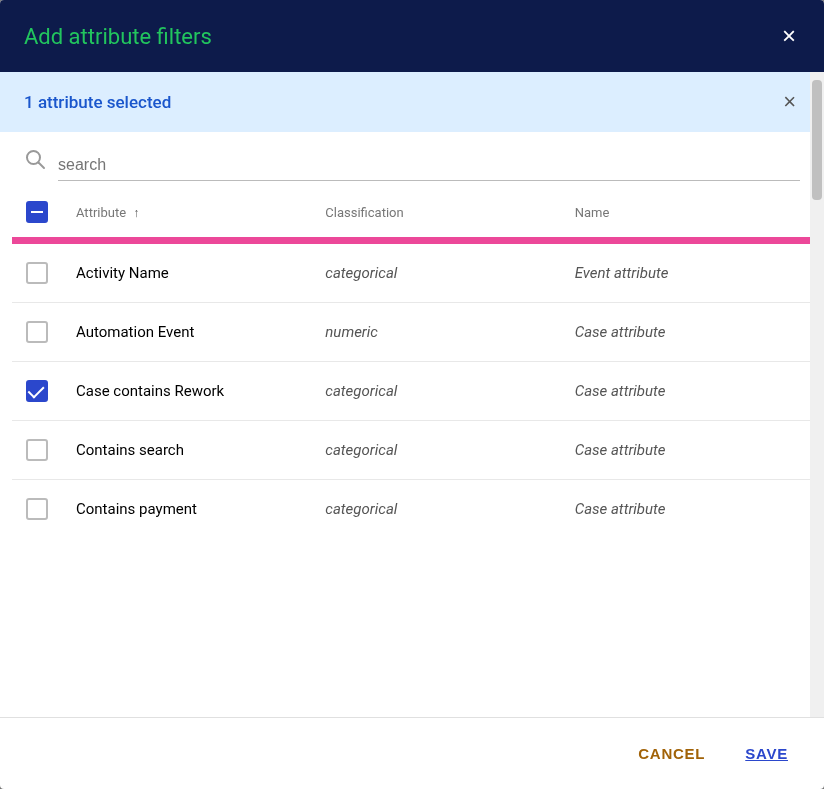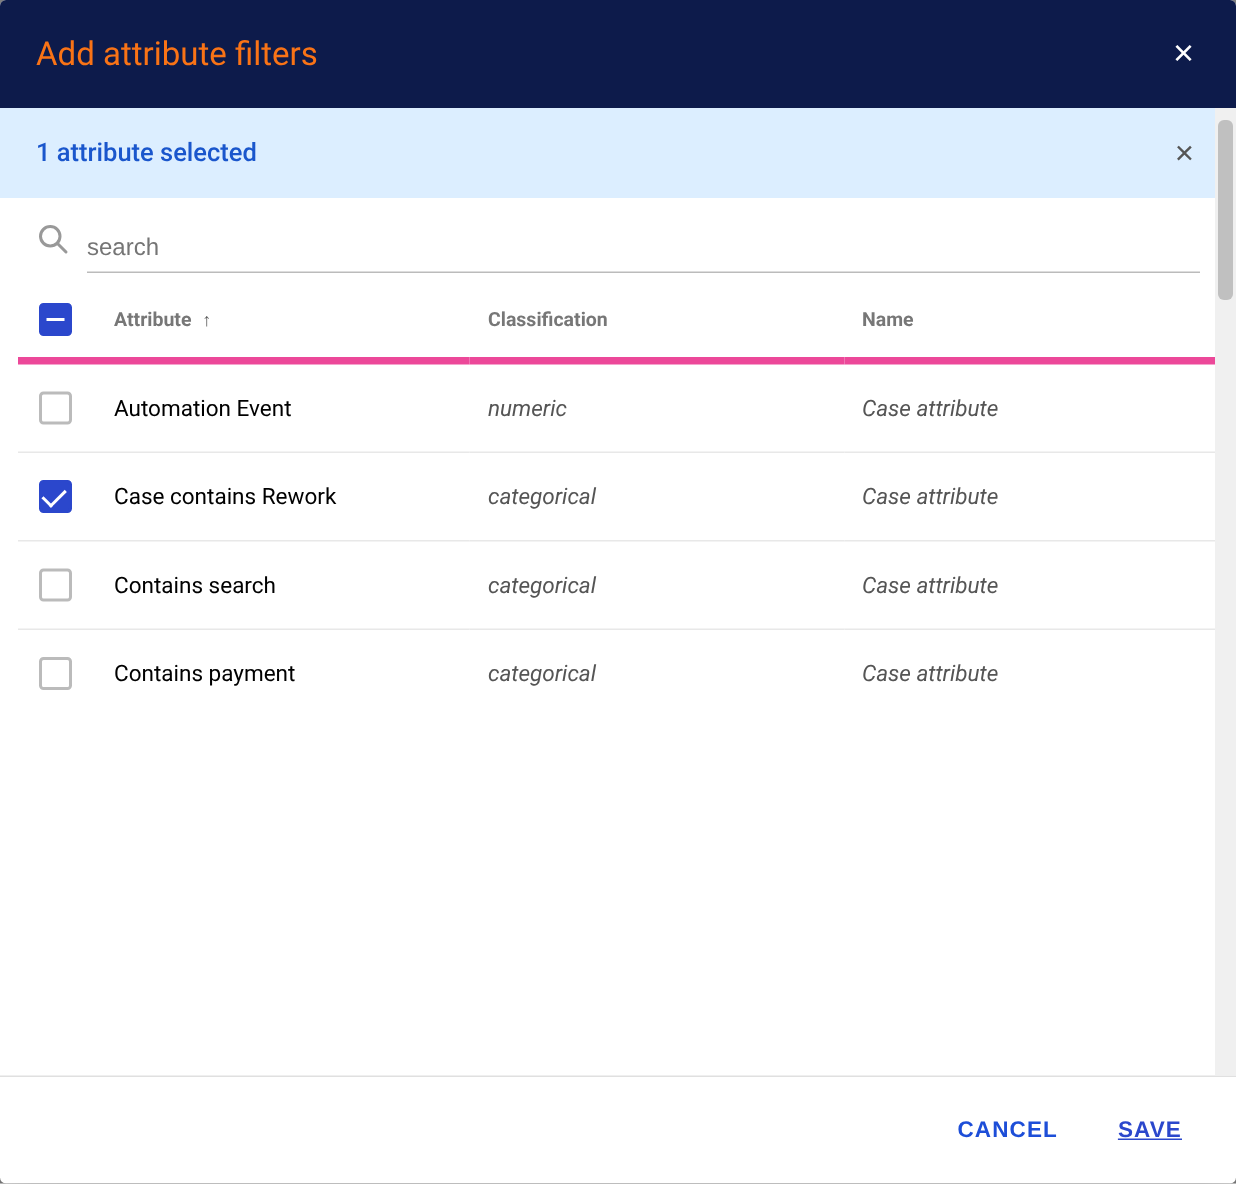--- a/index.html
+++ b/index.html
@@ -28,21 +28,21 @@
       padding: 0 24px;
       height: 72px;
       display: flex;
       align-items: center;
       justify-content: space-between;
       flex-shrink: 0;
     }
     .dialog-title {
       font-size: 22px;
       font-weight: 400;
-      color: #f97316;
+      color: #22c55e;
     }
     .close-btn {
       background: none;
       border: none;
       color: #fff;
       font-size: 24px;
       cursor: pointer;
       padding: 4px;
       line-height: 1;
     }
@@ -99,23 +99,23 @@
       padding: 0 12px;
     }
     .table {
       width: 100%;
       border-collapse: collapse;
     }
     .table thead tr th {
       padding: 18px 12px 12px 12px;
       text-align: left;
       font-size: 13px;
-      font-weight: 700;
+      font-weight: 400;
       color: #777;
-      border-bottom: 5px solid #ec4899;
+      border-bottom: 7px solid #ec4899;
       vertical-align: middle;
     }
     .th-checkbox {
       width: 52px;
     }
     .th-attribute {
       min-width: 180px;
     }
     .th-classification {
       min-width: 180px;
@@ -199,21 +199,21 @@
       align-items: center;
       justify-content: flex-end;
       padding: 0 24px;
       gap: 16px;
       border-top: 1px solid #e0e0e0;
       flex-shrink: 0;
     }
     .btn-cancel {
       background: none;
       border: none;
-      color: #1d4ed8;
+      color: #a16207;
       font-size: 15px;
       font-weight: 600;
       cursor: pointer;
       letter-spacing: 0.05em;
       padding: 8px 12px;
       text-transform: uppercase;
     }
     .btn-save {
       background: none;
       border: none;
@@ -282,20 +282,30 @@
           </th>
           <th class="th-attribute">
             <span>Attribute</span>
             <span class="sort-icon">↑</span>
           </th>
           <th class="th-classification">Classification</th>
           <th class="th-type">Name</th>
         </tr>
       </thead>
       <tbody id="table-body">
+      <tr>
+            <td>
+              <div class="checkbox-wrapper">
+                <div class="checkbox-unchecked"></div>
+              </div>
+            </td>
+            <td>Activity Name</td>
+            <td class="cell-italic">categorical</td>
+            <td class="cell-italic">Event attribute</td>
+          </tr>
           <tr>
             <td>
               <div class="checkbox-wrapper">
                 <div class="checkbox-unchecked"></div>
               </div>
             </td>
             <td>Automation Event</td>
             <td class="cell-italic">numeric</td>
             <td class="cell-italic">Case attribute</td>
           </tr>

